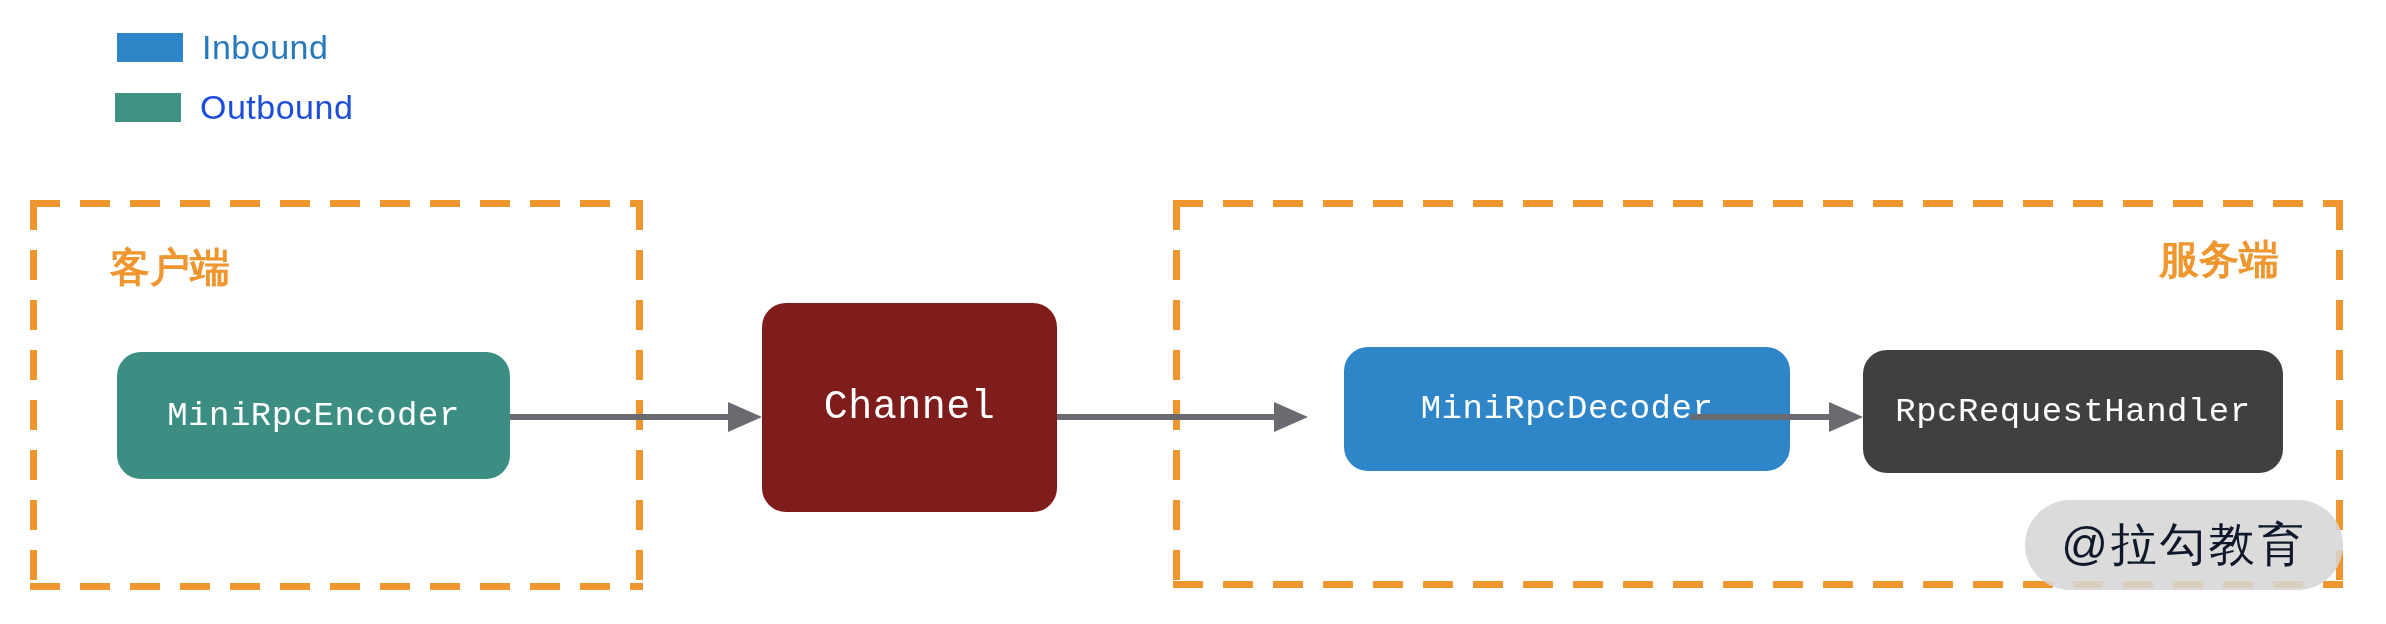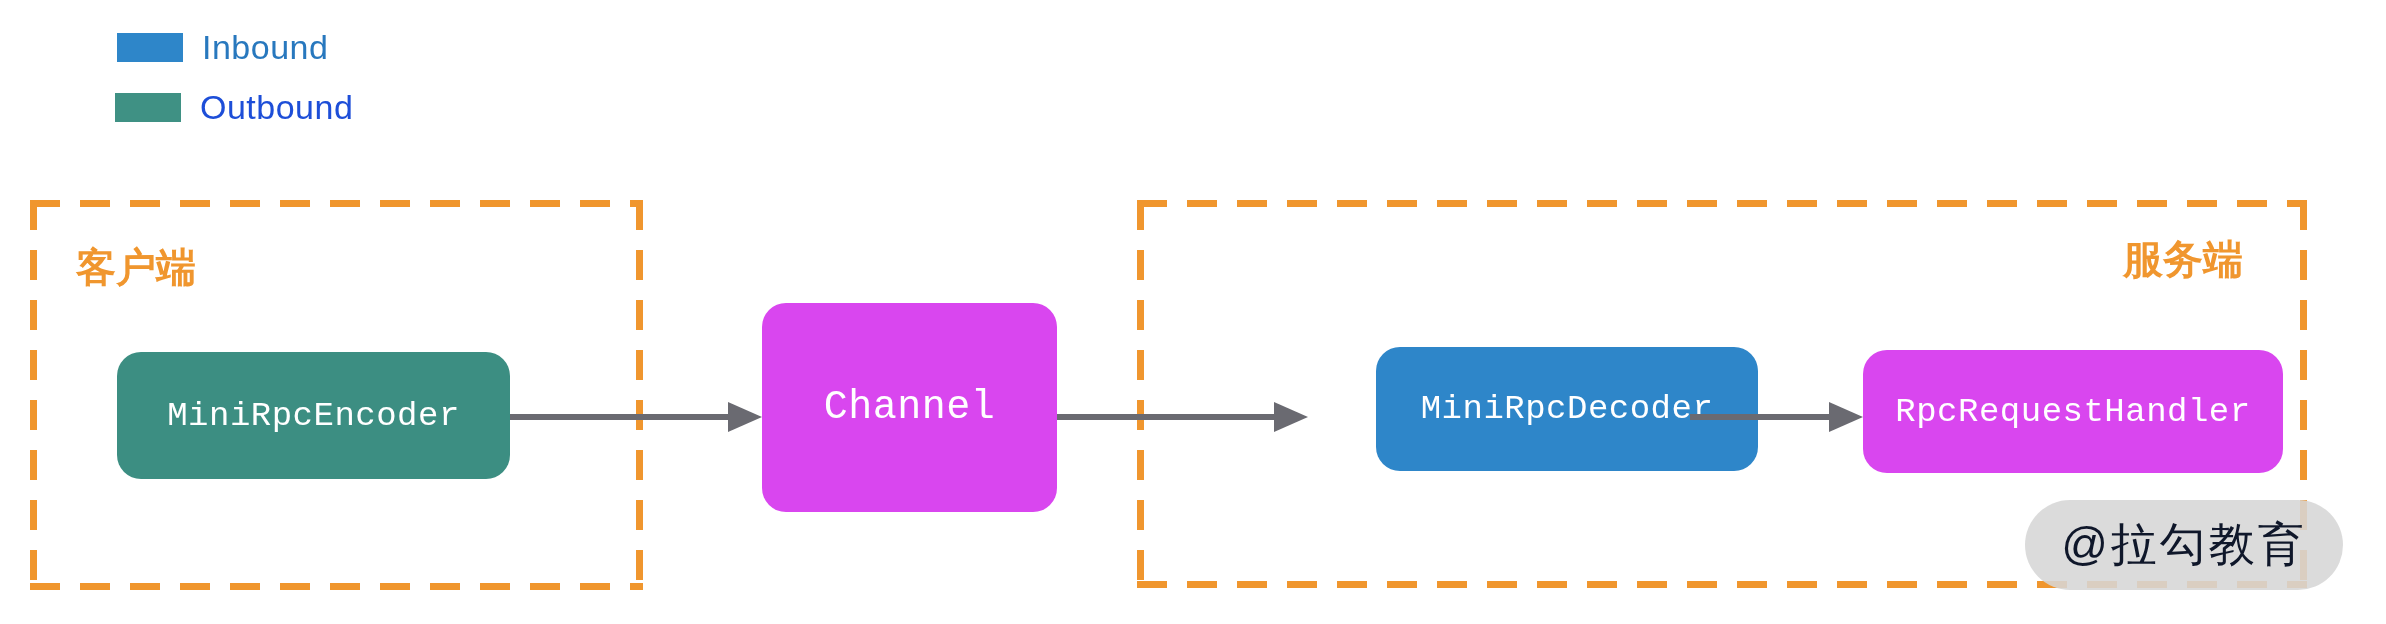--- a/index.html
+++ b/index.html
@@ -22,34 +22,34 @@
   
   .group { position:absolute; }
   .group .edge { position:absolute; }
   .edge-h { height:7px; background:repeating-linear-gradient(90deg,#f0962e 0 30px,transparent 30px 50px); }
   .edge-v { width:7px;  background:repeating-linear-gradient(180deg,#f0962e 0 30px,transparent 30px 50px); }
   .edge-top    { left:0; right:0; top:0; }
   .edge-bottom { left:0; right:0; bottom:0; }
   .edge-left   { top:0; bottom:0; left:0; }
   .edge-right  { top:0; bottom:0; right:0; }
   .group-client { left:30px;   top:200px; width:613px;  height:390px; }
-  .group-server { left:1137px; top:200px; width:1170px; height:388px;text-align:center; }
-  .group-label { position:absolute; font-size:40px; font-weight:bold; color:#f0962e; }
+  .group-server { left:1173px; top:200px; width:1170px; height:388px;text-align:center; }
+  .group-label { position:absolute; font-size:40px; font-weight:bold; color:#f0962e;margin-left:34px; }
   .group-client .group-label { left:46px;  top:40px; }
   .group-server .group-label { right:64px; top:32px; }
 
   
   .node {
     position:absolute; display:flex; align-items:center; justify-content:center;
     color:#ffffff; border-radius:24px; font-weight:500; letter-spacing:0.5px;font-family:Liberation Mono, monospace;
   }
   .node-encoder { left:117px;  top:352px; width:393px; height:127px; background:#3c8e82; font-size:34px; }
-  .node-channel { left:762px;  top:303px; width:295px; height:209px; background:#d946ef; font-size:40px; }
-  .node-decoder { left:1376px; top:347px; width:382px; height:124px; background:#2e86c9; font-size:34px; }
-  .node-handler { left:1863px; top:350px; width:420px; height:123px; background:#d946ef; font-size:34px; }
+  .node-channel { left:762px;  top:303px; width:295px; height:209px; background:#7f1d1d; font-size:40px; }
+  .node-decoder { left:1344px; top:347px; width:446px; height:124px; background:#2e86c9; font-size:34px; }
+  .node-handler { left:1863px; top:350px; width:420px; height:123px; background:#404040; font-size:34px; }
 
   
   .arrow-line {
     position:absolute; height:6px; background:#6a6a71; top:414px;
   }
   .arrow-head {
     position:absolute; width:0; height:0; top:402px;
     border-top:15px solid transparent; border-bottom:15px solid transparent;
     border-left:34px solid #6a6a71;
   }

